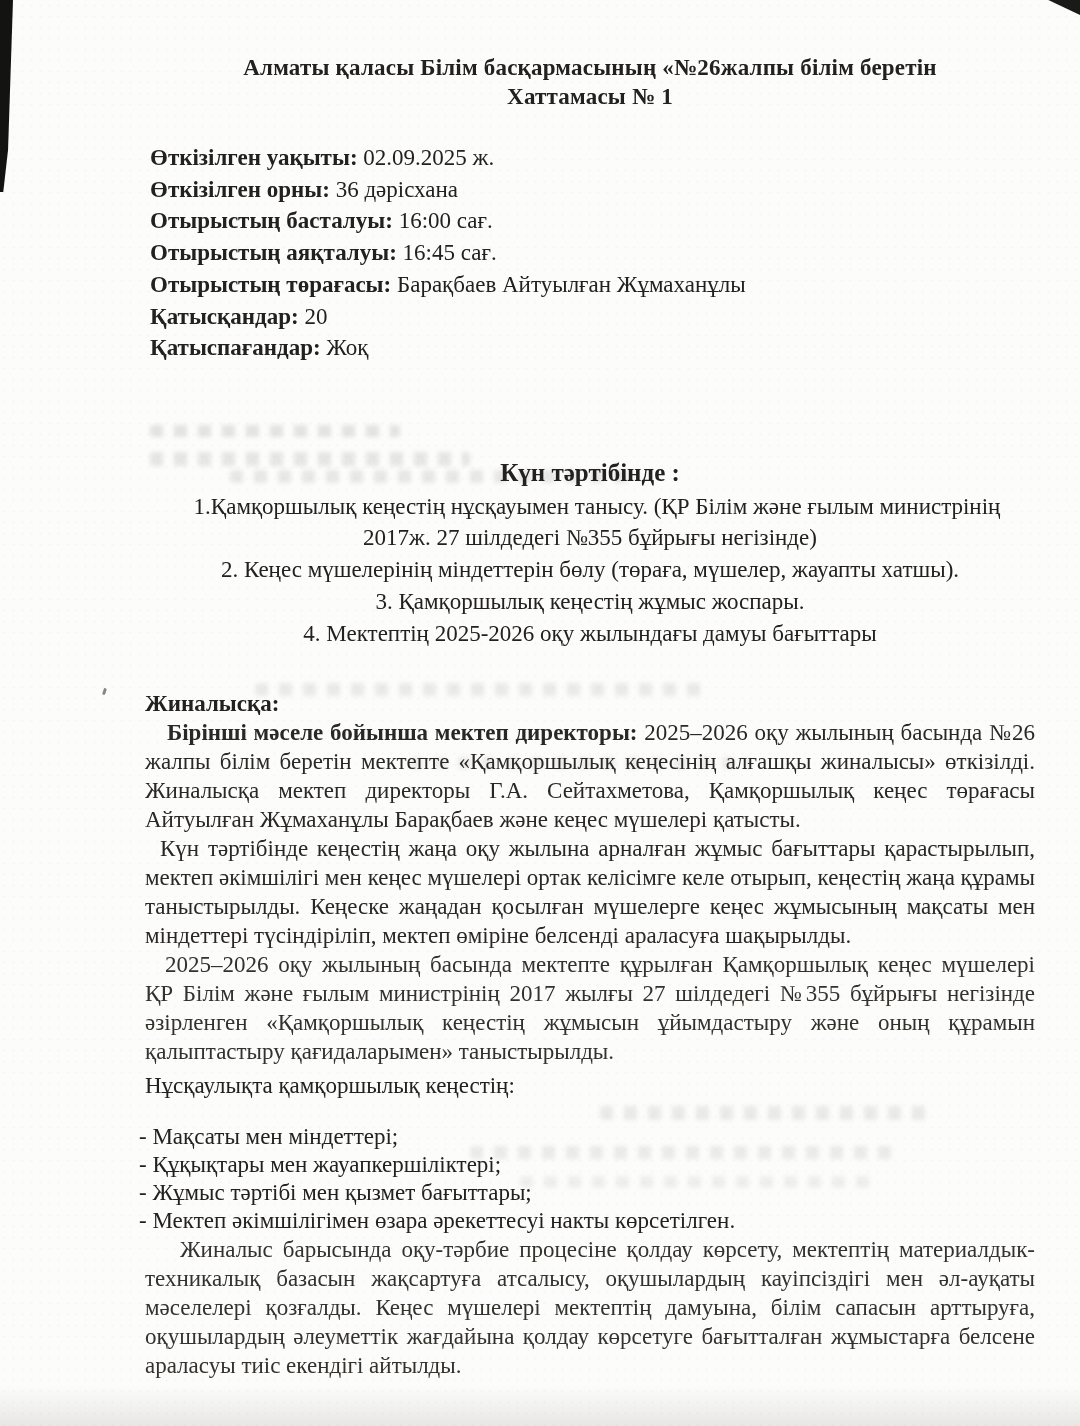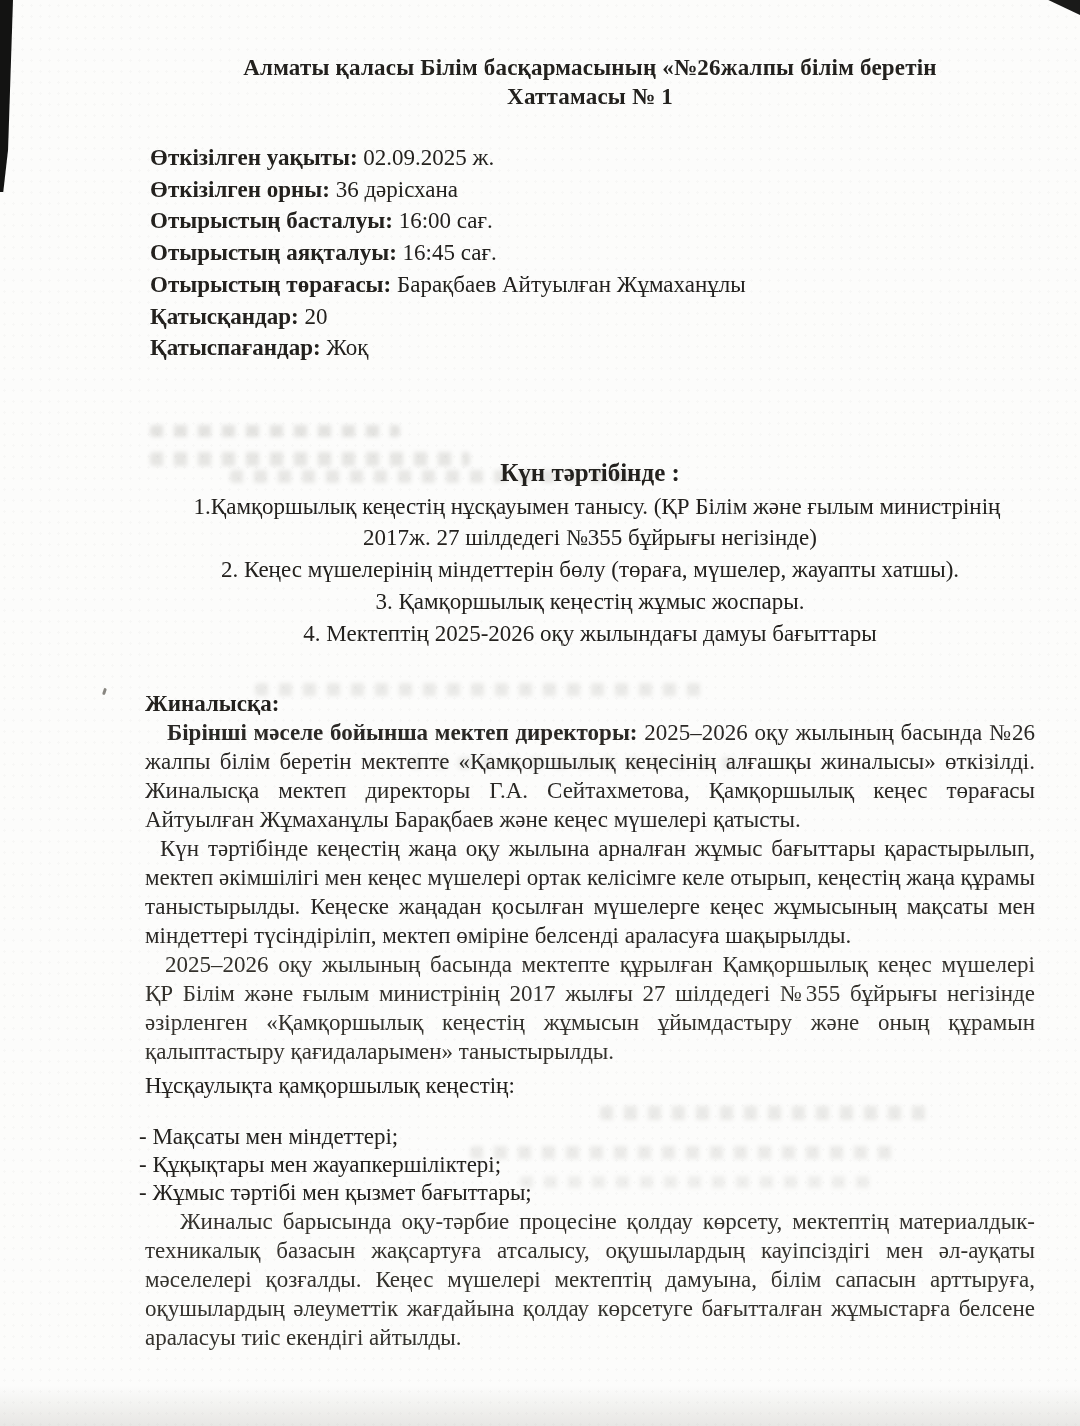--- a/index.html
+++ b/index.html
@@ -183,18 +183,19 @@
     <p class="para p2">Күн тәртібінде кеңестің жаңа оқу жылына арналған жұмыс бағыттары қарастырылып, мектеп әкімшілігі мен кеңес мүшелері ортак келісімге келе отырып, кеңестің жаңа құрамы таныстырылды. Кеңеске жаңадан қосылған мүшелерге кеңес жұмысының мақсаты мен міндеттері түсіндіріліп, мектеп өміріне белсенді араласуға шақырылды.</p>
 
     <p class="para p3">2025–2026 оқу жылының басында мектепте құрылған Қамқоршылық кеңес мүшелері ҚР Білім және ғылым министрінің 2017 жылғы 27 шілдедегі №355 бұйрығы негізінде әзірленген «Қамқоршылық кеңестің жұмысын ұйымдастыру және оның құрамын қалыптастыру қағидаларымен» таныстырылды.</p>
 
     <p class="instr-intro">Нұсқаулықта қамқоршылық кеңестің:</p>
 
     <div class="bullet-list">
       <p>- Мақсаты мен міндеттері;</p>
       <p>- Құқықтары мен жауапкершіліктері;</p>
       <p>- Жұмыс тәртібі мен қызмет бағыттары;</p>
+      <p>- Мектеп әкімшілігімен өзара әрекеттесуі накты көрсетілген.</p>
     </div>
 
     <p class="para p4">Жиналыс барысында оқу-тәрбие процесіне қолдау көрсету, мектептің материалдык-техникалық базасын жақсартуға атсалысу, оқушылардың кауіпсіздігі мен әл-ауқаты мәселелері қозғалды. Кеңес мүшелері мектептің дамуына, білім сапасын арттыруға, оқушылардың әлеуметтік жағдайына қолдау көрсетуге бағытталған жұмыстарға белсене араласуы тиіс екендігі айтылды.</p>
 
   </div>
 </div>
 
 </body></html>

